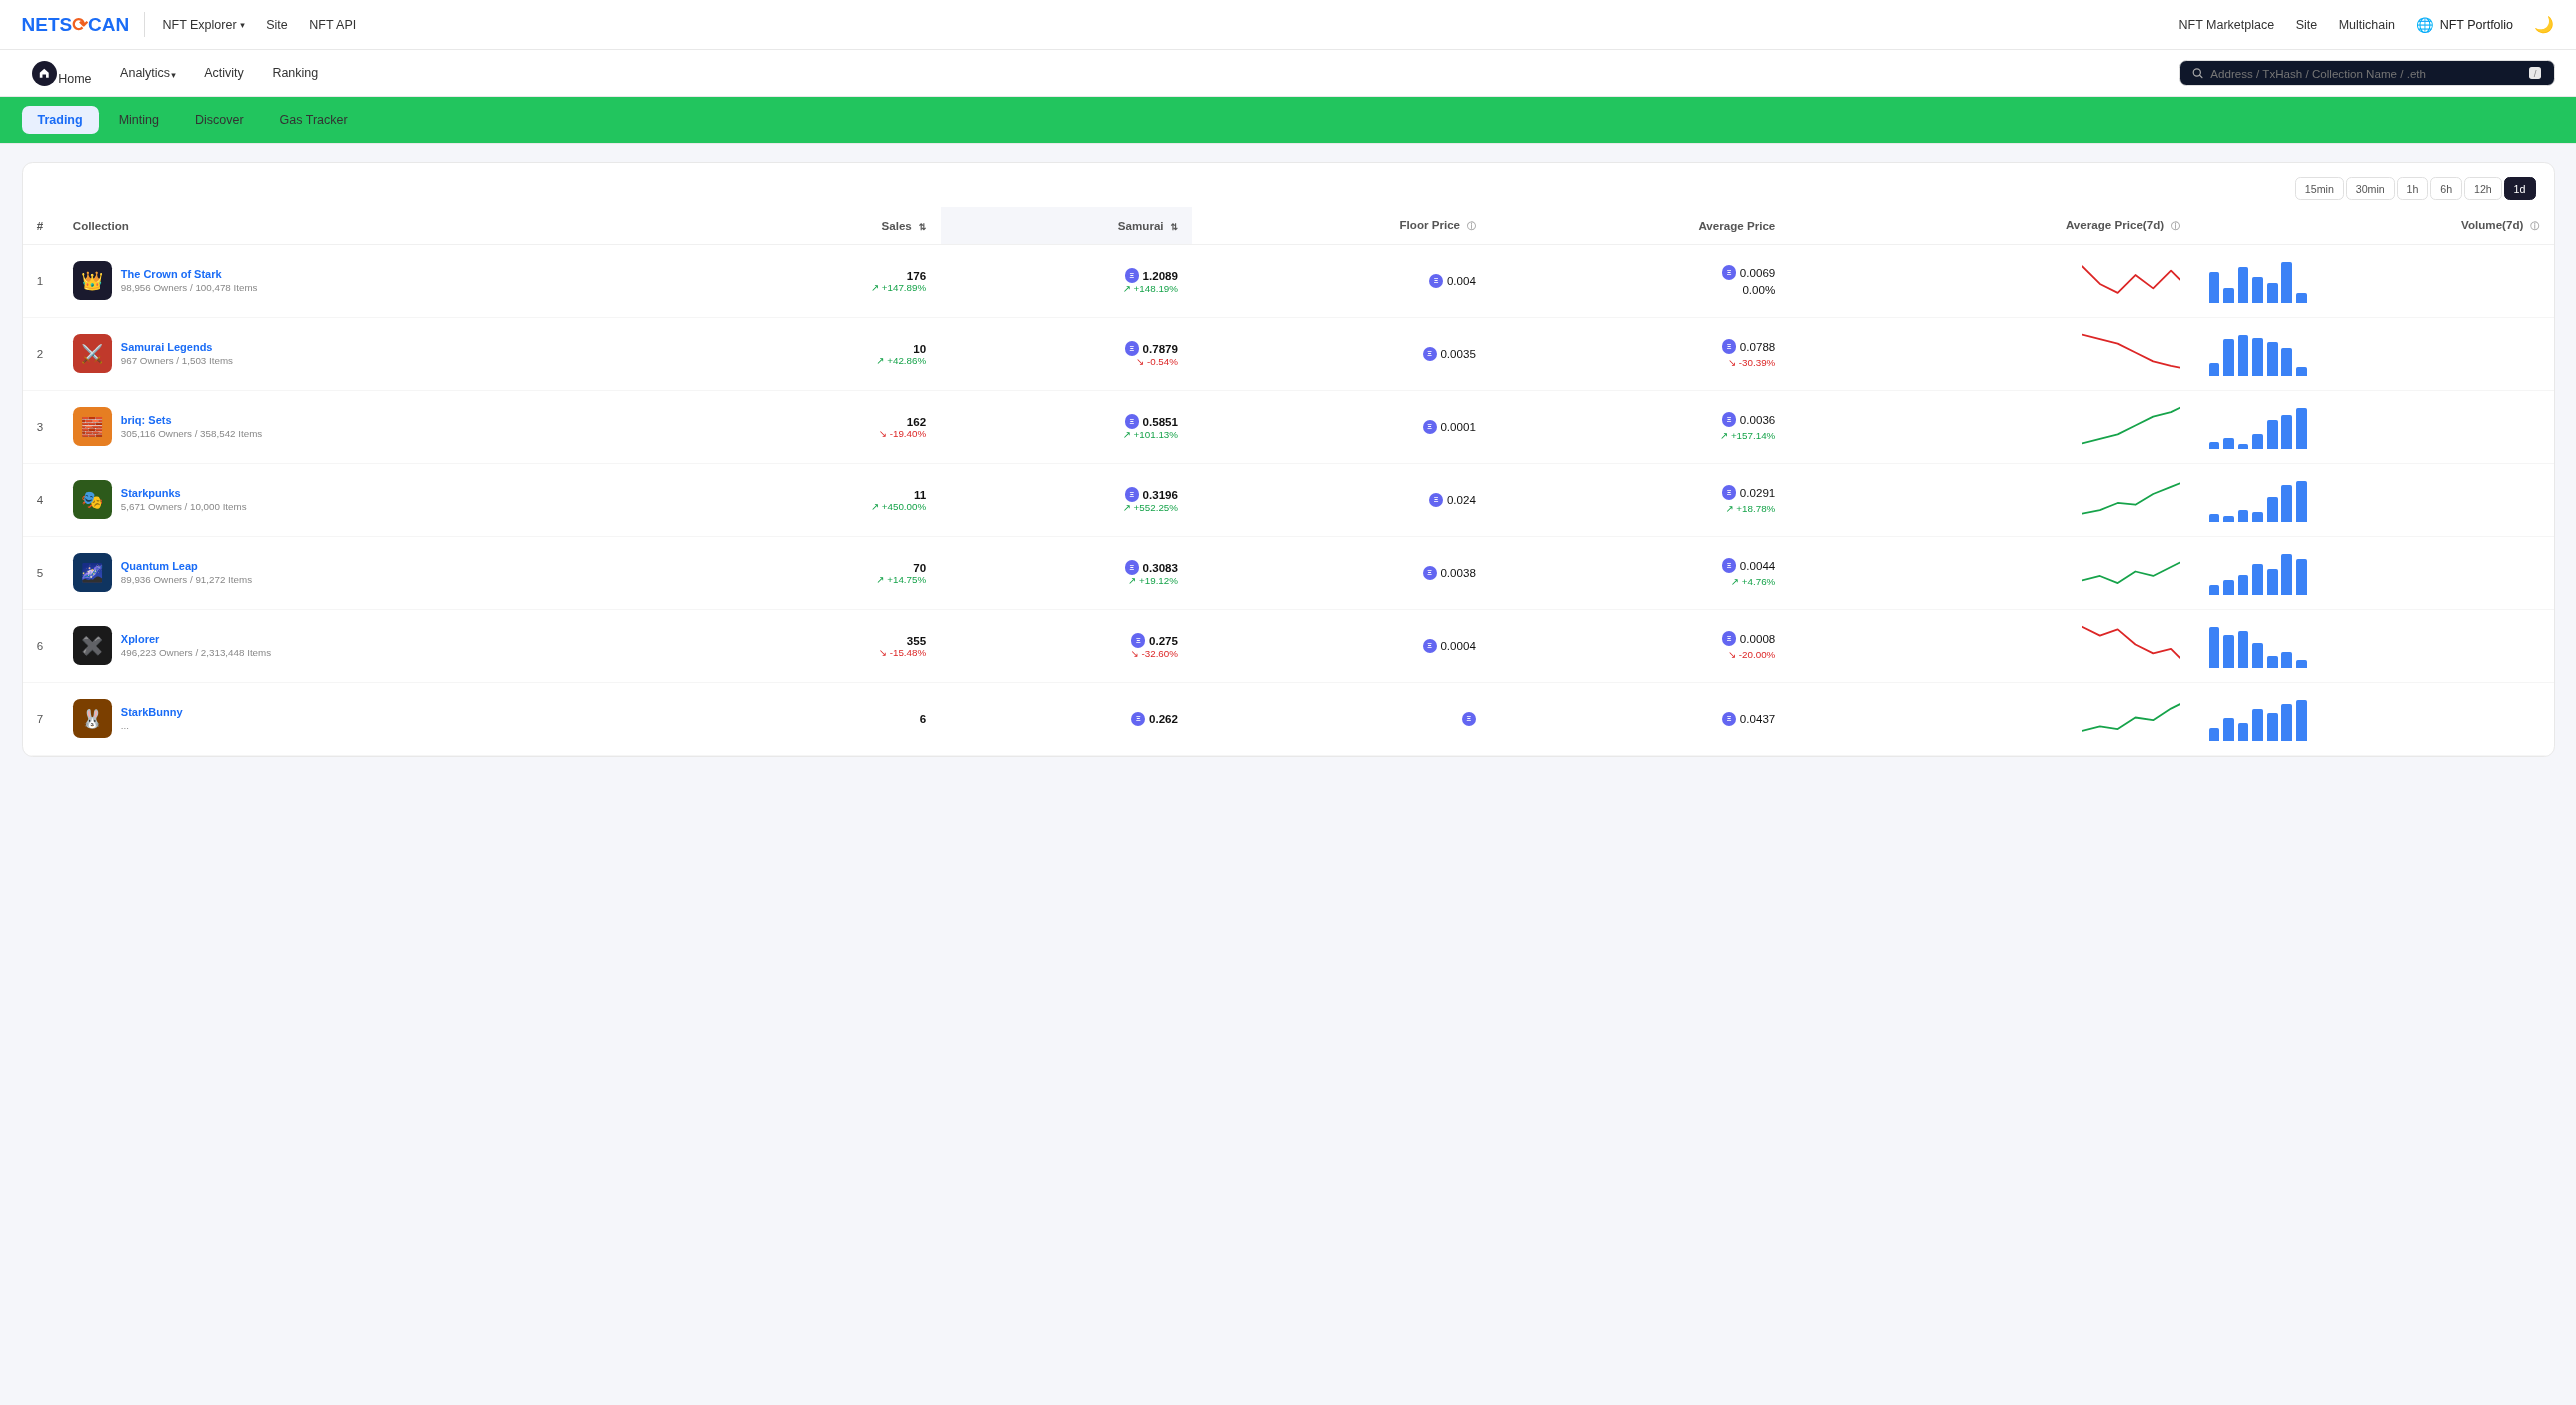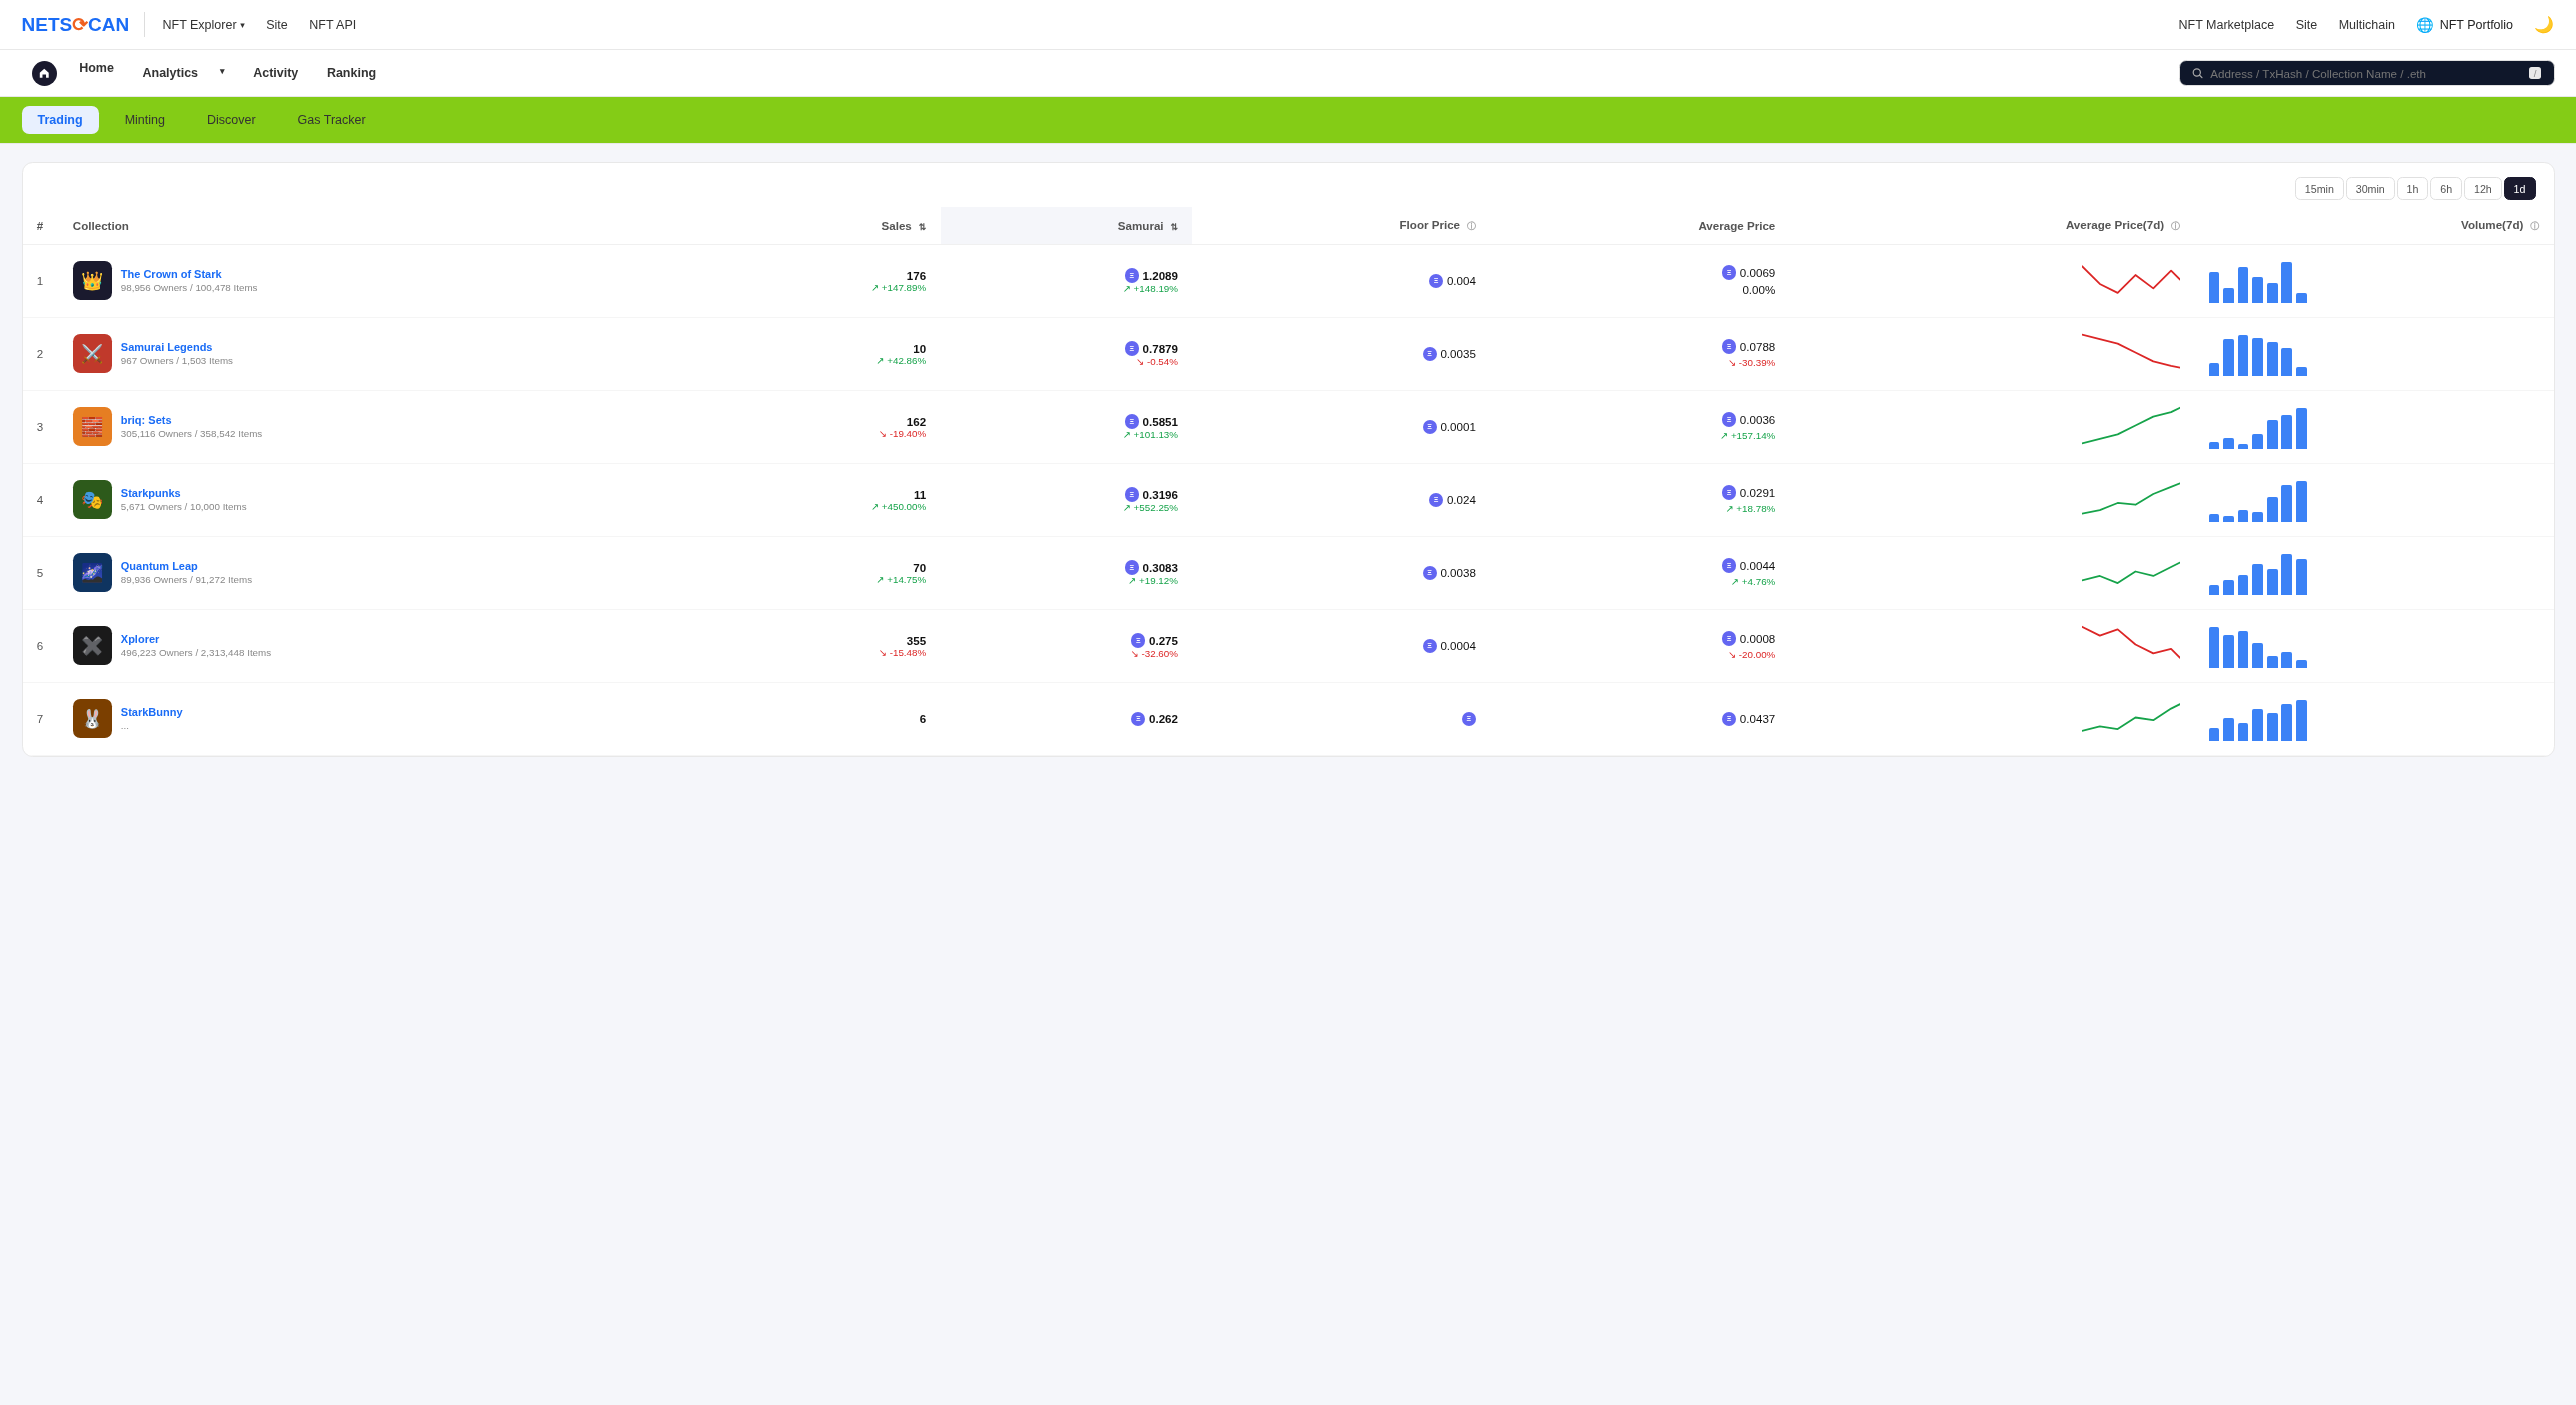--- a/index.html
+++ b/index.html
@@ -70,27 +70,27 @@
       height: 47px;
     }
     .second-nav-links {
       display: flex;
       align-items: center;
       gap: 7.2px;
       flex: 1;
     }
     .second-nav-link {
       display: flex;
-      align-items: flex-start;
-      gap: 22px;
+      align-items: flex-end;
+      gap: 1px;
       padding: 5.4px 10.7px;
       border-radius: 5.4px;
       cursor: pointer;
       font-size: 12.5px;
-      font-weight: 700;
+      font-weight: 400;
       color: #333;
       text-decoration: none;
     }
     .home-icon {
       width: 25px;
       height: 25px;
       background: #1a1a2e;
       border-radius: 50%;
       display: flex;
       align-items: center;
@@ -119,27 +119,27 @@
     .search-slash {
       background: #e8e8e8;
       border-radius: 2.7px;
       padding: 0.9px 4.5px;
       font-size: 9.8px;
       color: #888;
     }
 
     
     .tabs-bar {
-      background: #84cc16;
+      background: #22c55e;
       border-bottom: 0.9px solid #e8e8e8;
       display: flex;
       align-items: center;
       padding: 0 21.5px;
       height: 47px;
-      gap: 10px;
+      gap: 4px;
     }
     .tab-item {
       padding: 7.2px 16px;
       border-radius: 7.2px;
       cursor: pointer;
       font-size: 12.5px;
       font-weight: 500;
       color: #333;
     }
     .tab-item.active {

